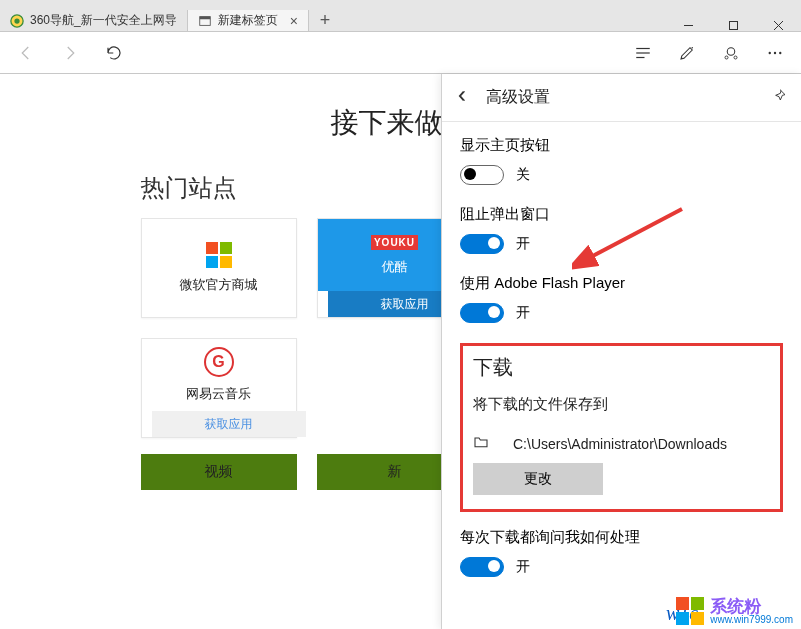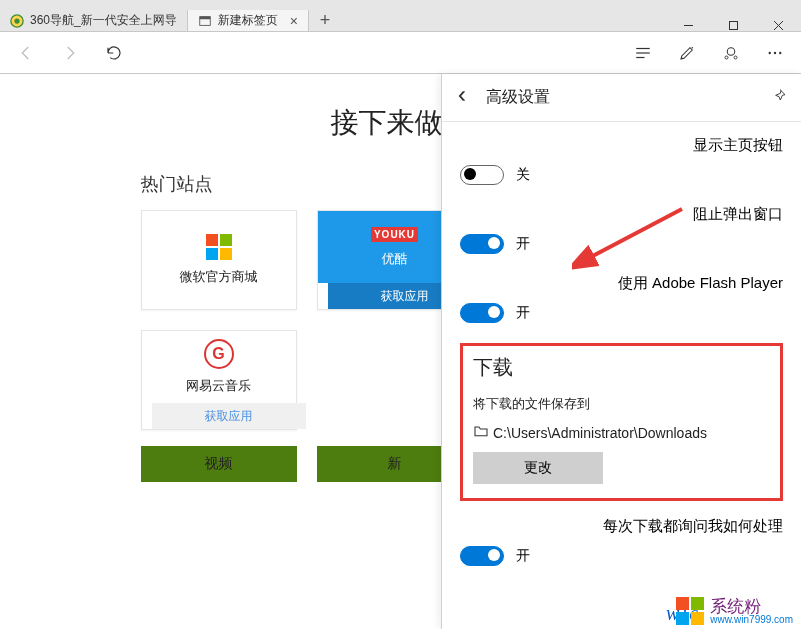--- a/index.html
+++ b/index.html
@@ -80,21 +80,21 @@
     width: 360px; height: 40px;
     margin: 0 auto 50px auto;
     border: 1px solid #ccc;
     display:flex; align-items:center;
     padding: 0 12px;
     color:#999;
     gap:10px;
   }
   .section-head {
     width: 520px; margin: 0 auto 14px auto;
-    text-align:left; font-size: 18px; color:#333;
+    text-align:left; font-size: 24px; color:#333;
   }
   .tiles {
     width: 540px; margin:0 auto;
     display:flex; flex-wrap:wrap; gap: 20px;
     justify-content:flex-start;
     padding-left: 10px;
   }
   .tile {
     width: 156px; height: 100px;
     background:#fff;
@@ -164,21 +164,21 @@
   .panel-head .back{ font-size:14px; color:#444;}
   .panel-head .title{ font-size:16px; color:#222; flex:1;}
   .panel-head .pin svg{ width:16px; height:16px;}
   .panel-body{
     flex:1; overflow-y:auto;
     padding: 14px 18px 20px 18px;
     position:relative;
   }
   .panel-body::-webkit-scrollbar{ width:10px;}
   .panel-body::-webkit-scrollbar-thumb{ background:#c8c8c8;}
-  .setting-block{ margin-bottom: 20px; text-align: right; }
+  .setting-block{ margin-bottom: 20px; }
   .setting-label{ font-size:15px; color:#000; margin-bottom:10px; }
   .toggle-row{ display:flex; align-items:center; gap:12px; }
   .toggle{
     width:44px; height:20px; border-radius:10px;
     position:relative;
     border:1px solid #666;
     background:#fff;
   }
   .toggle .knob{
     position:absolute; top:2px; left:3px;
@@ -188,23 +188,23 @@
   .toggle.on{ background:#0078d7; border-color:#0078d7;}
   .toggle.on .knob{ background:#fff; left:auto; right:3px; }
   .toggle-state{ font-size:14px; color:#000;}
 
   .redbox{
     border:3px solid #e53935;
     padding: 8px 10px 14px 10px;
     margin: 6px 0 16px 0;
   }
   .section-title{ font-size:20px; margin-bottom: 14px; }
-  .sub-label{ font-size:13px; margin-bottom:10px; }
+  .sub-label{ font-size:15px; margin-bottom:20px; }
   .path-row{
-    display:flex; align-items:center; gap:4px;
+    display:flex; align-items:center; gap:24px;
     font-size:14px; margin-bottom:10px;
   }
   .path-row .folder-icon svg{ width:16px; height:16px;}
   .change-btn{
     width:130px; height:32px;
     background:#cfcfcf;
     border:none;
     font-size:14px;
     display:flex; align-items:center; justify-content:center;
   }
@@ -224,21 +224,21 @@
   }
   .watermark .wm-logo{
     display:grid; grid-template-columns:1fr 1fr; grid-template-rows:1fr 1fr;
     width:28px; height:28px; gap:2px;
   }
   .watermark .wm-logo span:nth-child(1){background:#f25022;}
   .watermark .wm-logo span:nth-child(2){background:#7fba00;}
   .watermark .wm-logo span:nth-child(3){background:#00a4ef;}
   .watermark .wm-logo span:nth-child(4){background:#ffb900;}
   .watermark .wm-text{ display:flex; flex-direction:column; line-height:1; }
-  .watermark .wm-text .big{ font-size:17px; font-weight:400; color:#701a75;}
+  .watermark .wm-text .big{ font-size:17px; font-weight:700; color:#8b5cf6;}
   .watermark .wm-text .small{ font-size:10px; color:#0078d7;}
   .w1c{
     position:absolute;
     left: 666px; bottom:4px;
     font-family: serif;
     font-style: italic;
     font-size: 20px;
     color:#0b5cc4;
     pointer-events: none;
   }

